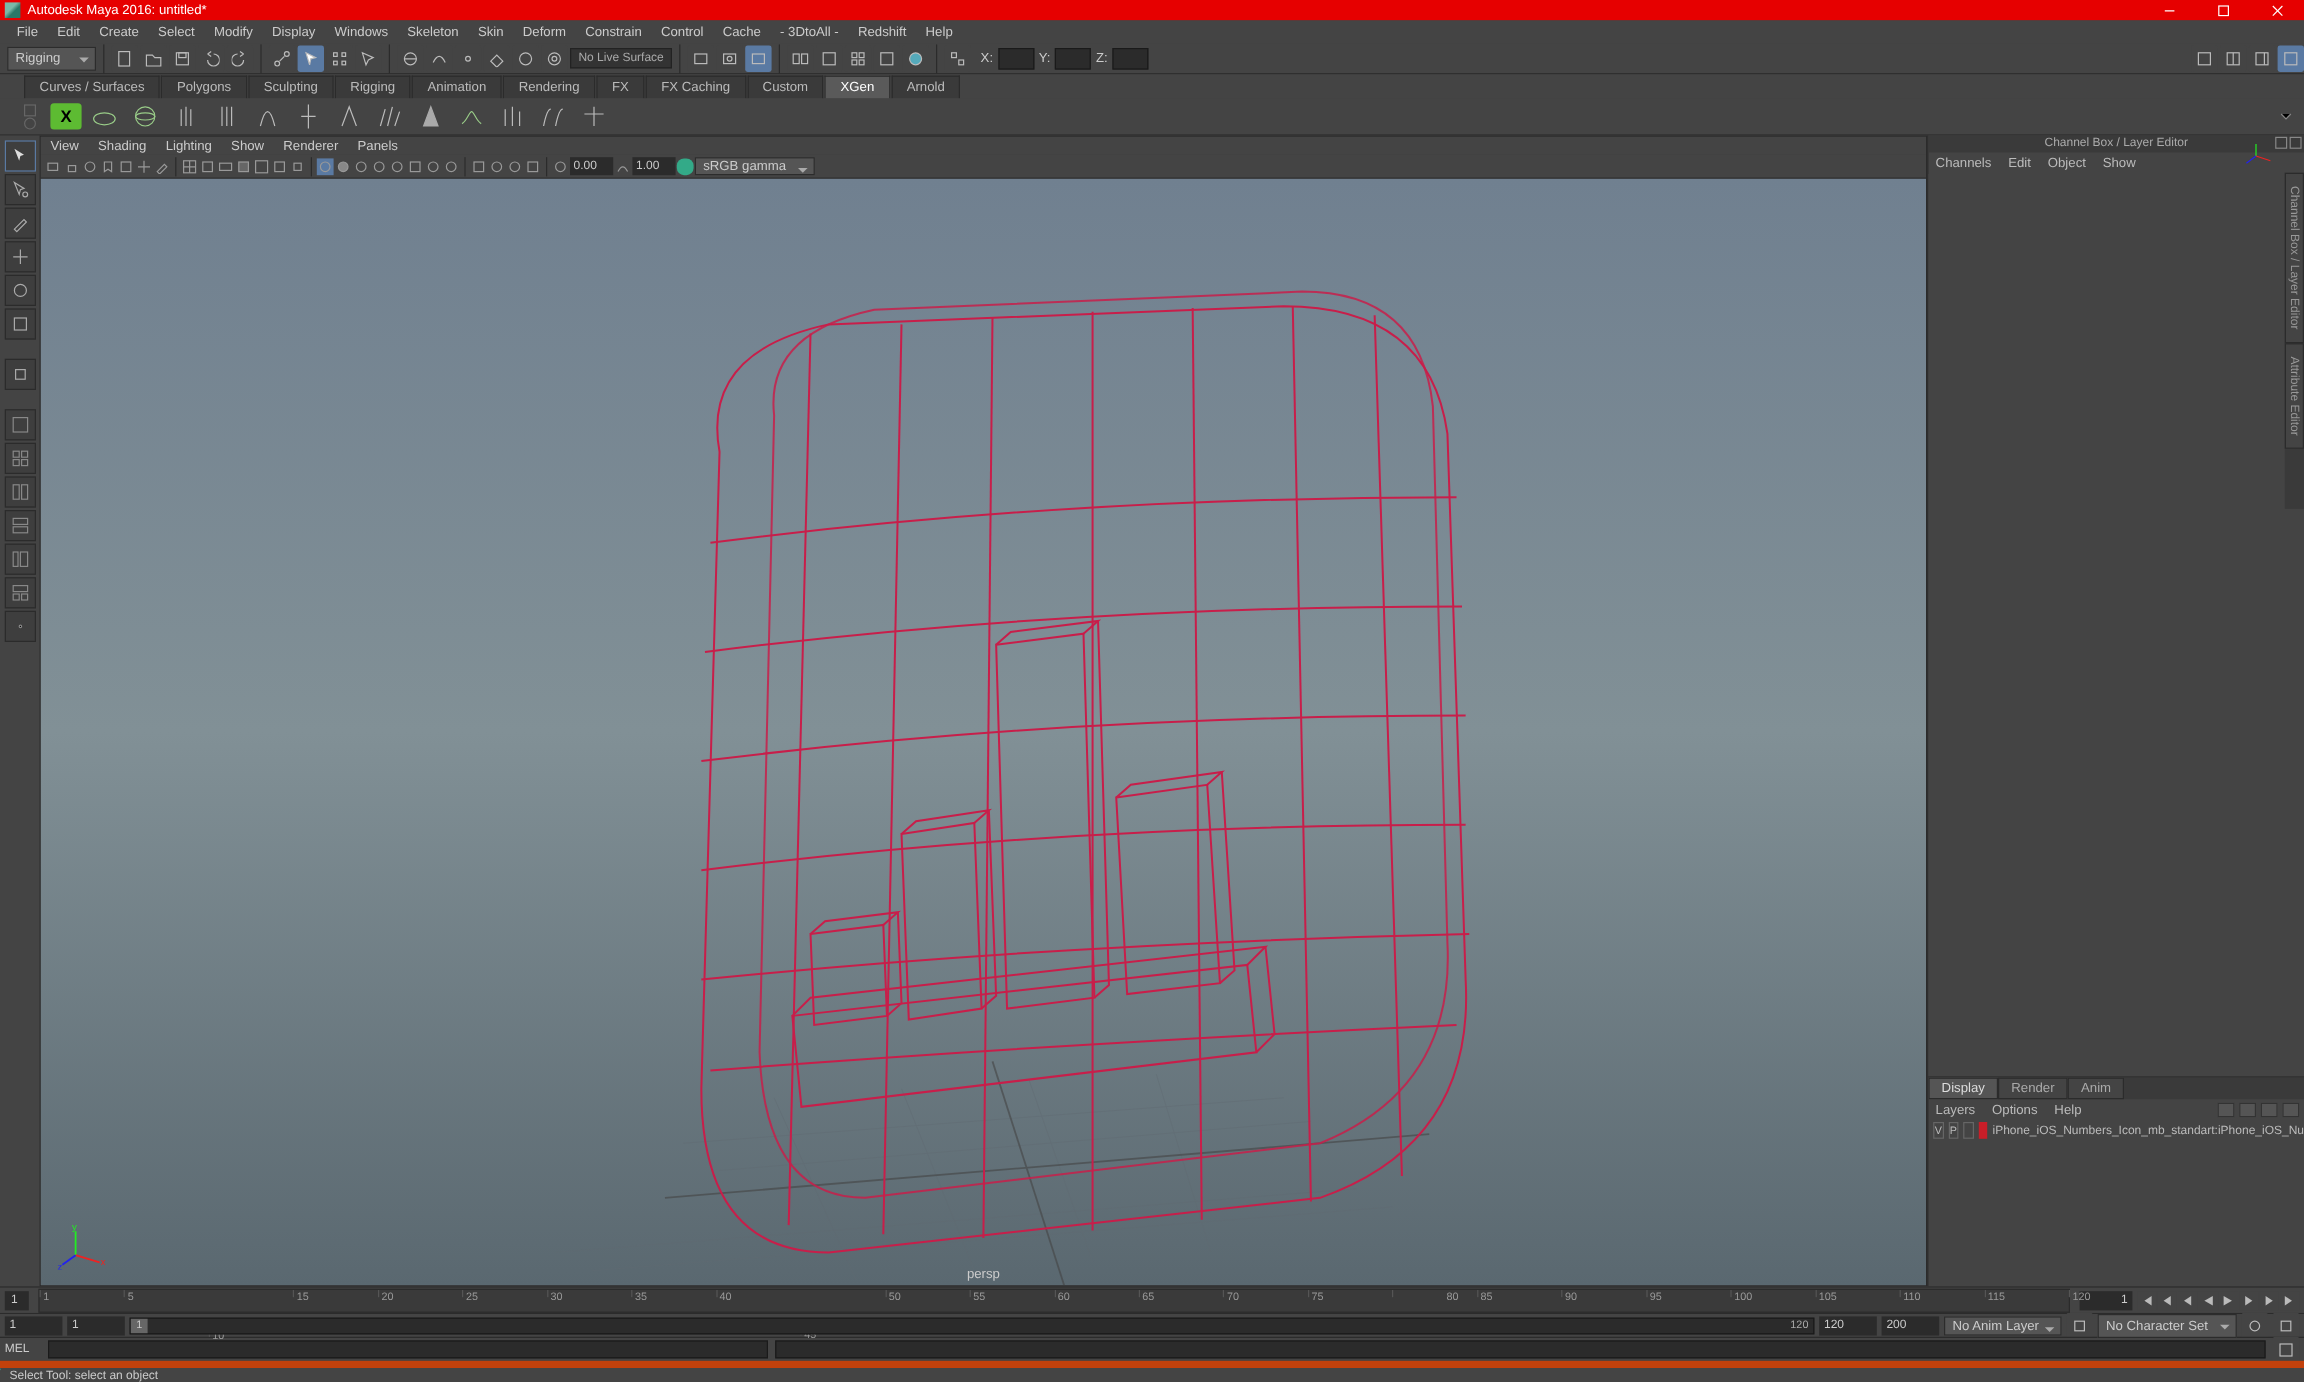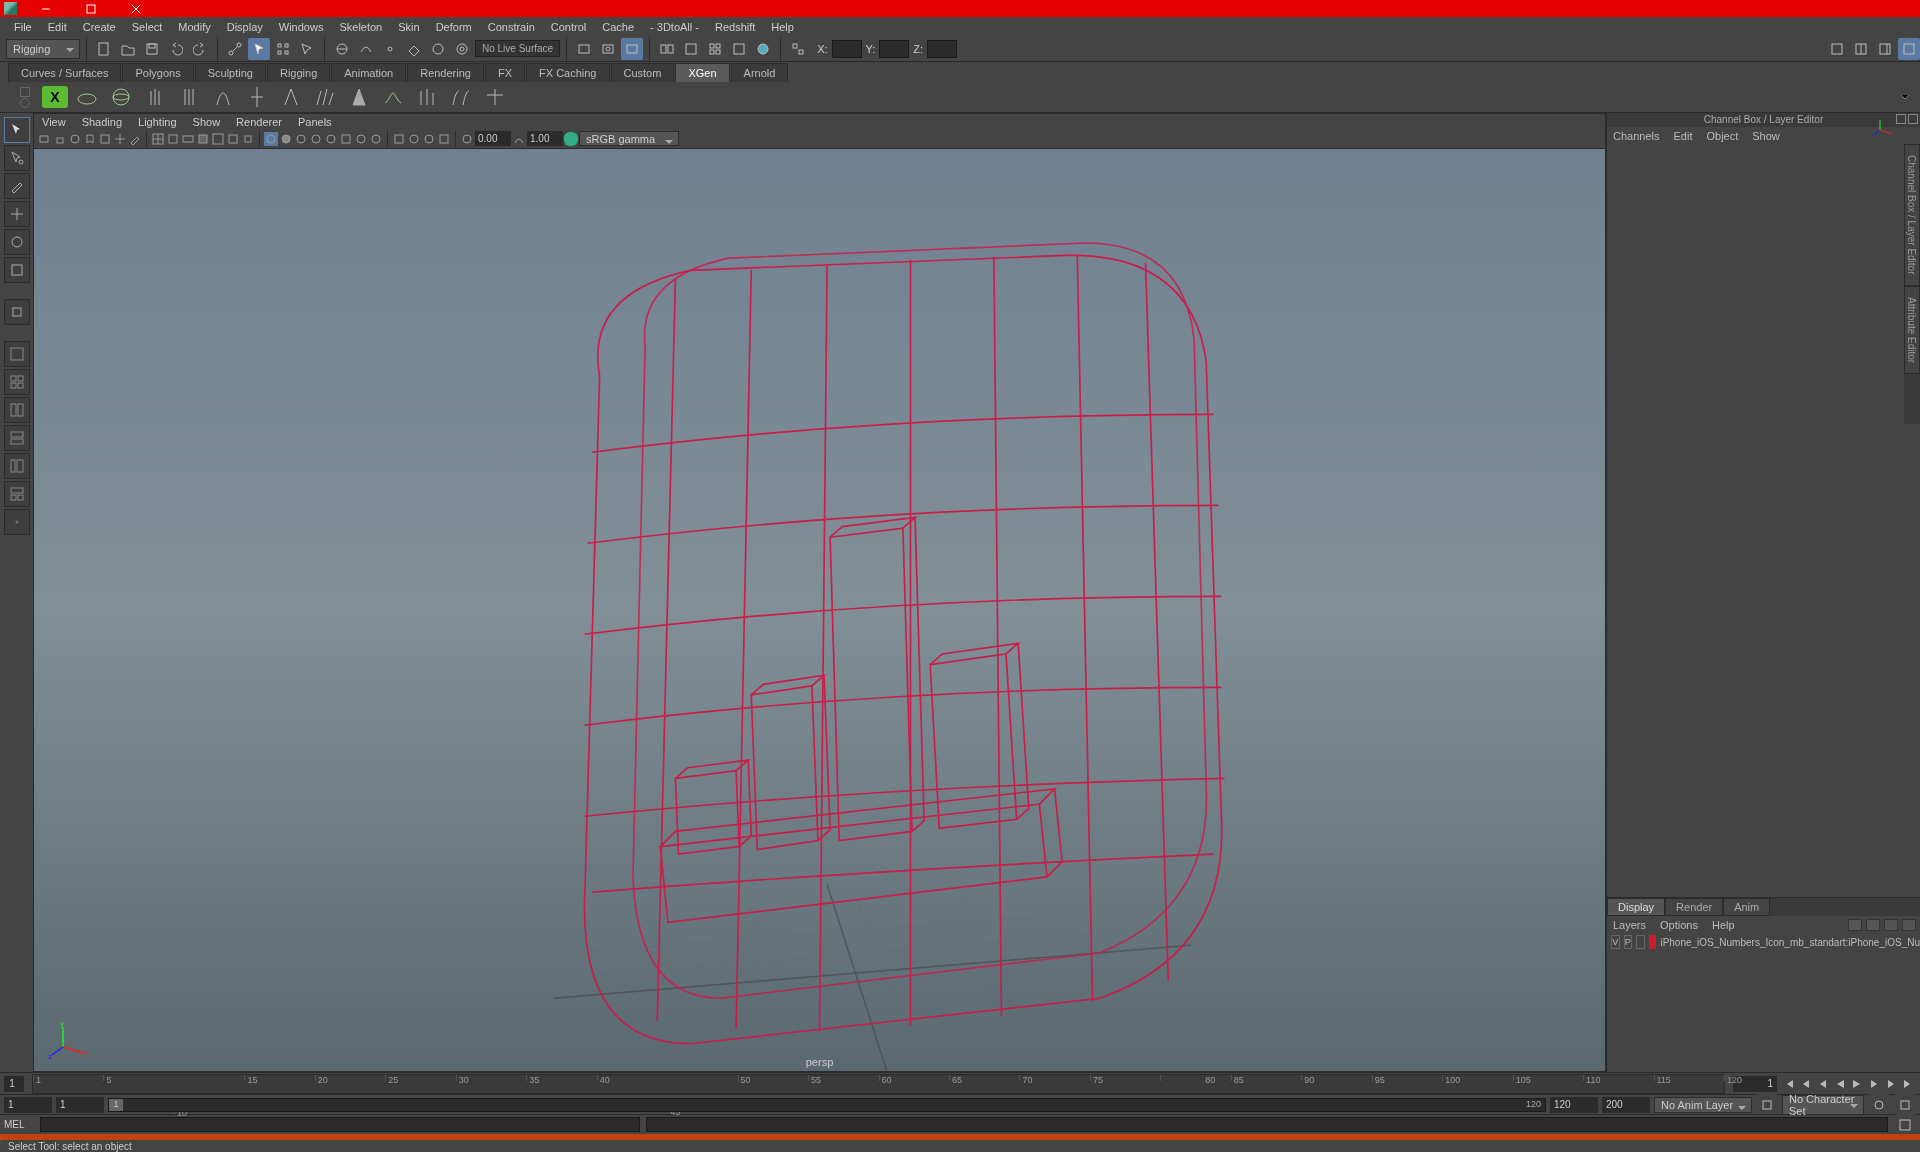--- a/index.html
+++ b/index.html
@@ -14,21 +14,21 @@
 .shelf-row { height: 26px; background: #444444; display: flex; align-items: center; border-bottom: 1px solid #2b2b2b; padding-left: 6px; gap: 2px; }
 .dropdown { height: 20px; background: #555; border: 1px solid #2c2c2c; display: flex; align-items: center; padding: 0 6px; color: #ccc; font-size: 11px; position: relative; }
 .dropdown::after { content: ""; position: absolute; right: 5px; top: 8px; border: 4px solid transparent; border-top-color: #aaa; }
 .divider { width: 1px; height: 24px; background: #2b2b2b; margin: 0 4px; }
 .iconbtn { width: 22px; height: 22px; background: #444444; display: flex; align-items: center; justify-content: center; border-radius: 2px; }
 .iconbtn.active { background: #5a7aa3; }
 .iconbtn svg { stroke: #bbb; fill: none; }
 .xyz { display: flex; align-items: center; gap: 4px; margin-left: 6px; }
 .xyz .lab { color: #ccc; font-size: 11px; }
 .xyz .val { width: 30px; height: 18px; background: #2b2b2b; border: 1px solid #1a1a1a; }
-.tabbar { height: 20px; background: #444444; display: flex; align-items: flex-end; padding-left: 8px; }
+.tabbar { height: 20px; background: #444444; display: flex; align-items: flex-end; padding-left: 20px; }
 .tabbar .tab { padding: 3px 12px; background: #3a3a3a; color: #bbb; font-size: 11px; border: 1px solid #2b2b2b; border-bottom: none; margin-right: 1px; }
 .tabbar .tab.active { background: #5a5a5a; color: #fff; }
 .shelf-icons { height: 31px; background: #444444; display: flex; align-items: center; padding-left: 20px; gap: 4px; border-bottom: 1px solid #2b2b2b; }
 .shelf-icons .sicon { width: 30px; height: 28px; display: flex; align-items: center; justify-content: center; }
 .shelf-icons .sicon.x { background: #5dbb32; color: #000; font-weight: bold; font-size: 14px; border-radius: 3px; width: 26px; height: 22px; }
 .workarea { flex: 1; display: flex; min-height: 0; }
 .lefttoolbox { width: 33px; background: #444444; display: flex; flex-direction: column; align-items: center; padding-top: 4px; gap: 2px; }
 .lefttoolbox .tool { width: 26px; height: 26px; background: #3e3e3e; border: 1px solid #2b2b2b; display: flex; align-items: center; justify-content: center; }
 .lefttoolbox .tool.sel { border: 1px solid #5a7aa3; }
 .lefttoolbox .sep { height: 12px; }
@@ -80,20 +80,21 @@
 .cmdline .cmdin { flex: 0 0 600px; height: 15px; background: #2b2b2b; border: 1px solid #1a1a1a; }
 .cmdline .cmdout { flex: 1; height: 15px; background: #2b2b2b; border: 1px solid #1a1a1a; }
 .helpline { height: 18px; background: #444444; display: flex; align-items: center; padding-left: 8px; font-size: 10px; color: #ccc; border-top: 6px solid #c2410c; }
 .no-live { background: #333; padding: 2px 6px; font-size: 10px; color: #aaa; border: 1px solid #222; }
 </style>
 </head>
 <body>
 
 <div class="titlebar">
   <div class="logo"></div>
+  <span class="title">Autodesk Maya 2016: untitled*</span>
   <div class="wbtn">
       <svg width="10" height="10">
         <line x1="1" y1="5" x2="9" y2="5" stroke-width="1"></line>
       </svg>
     </div>
   <div class="wbtn">
       <svg width="10" height="10">
         <rect x="1" y="1" width="8" height="8" fill="none" stroke-width="1"></rect>
       </svg>
     </div>
@@ -874,21 +875,21 @@
   <div class="rf">120</div>
   <div class="rf">200</div>
   <div class="dropdown animdrop">
       <span>No Anim Layer</span>
     </div>
   <div class="iconbtn">
       <svg width="12" height="12" stroke="#aaa">
         <rect x="2" y="2" width="8" height="8"></rect>
       </svg>
     </div>
-  <div class="dropdown" style="width:82px">
+  <div class="dropdown" style="width:116px">
       <span>No Character Set</span>
     </div>
   <div class="iconbtn">
       <svg width="12" height="12" stroke="#aaa">
         <circle cx="6" cy="6" r="4"></circle>
       </svg>
     </div>
   <div class="iconbtn">
       <svg width="12" height="12" stroke="#aaa">
         <rect x="2" y="2" width="8" height="8"></rect>

